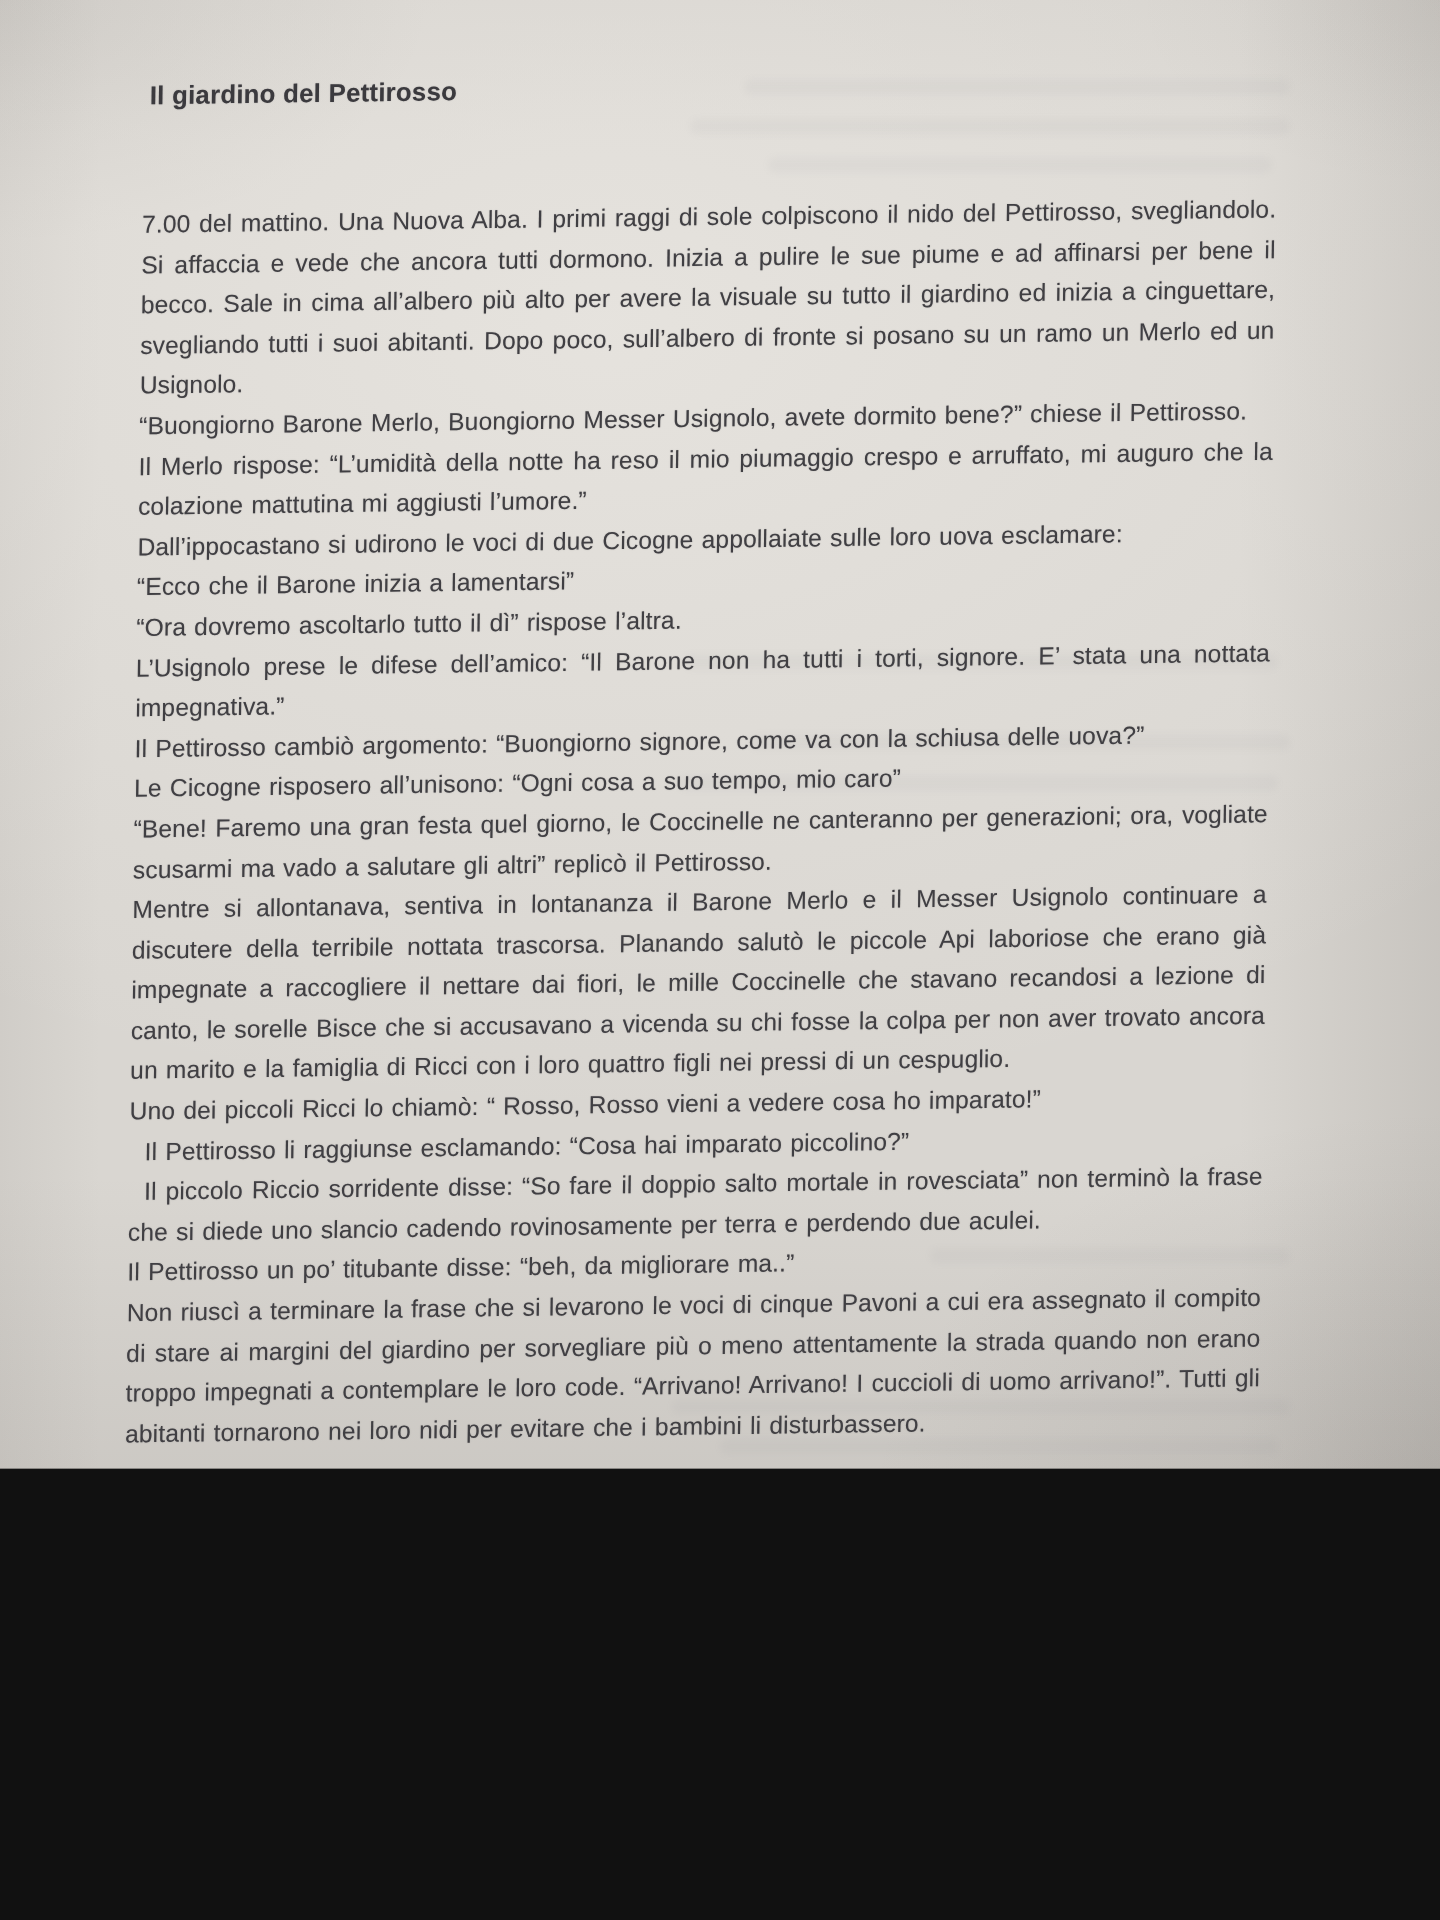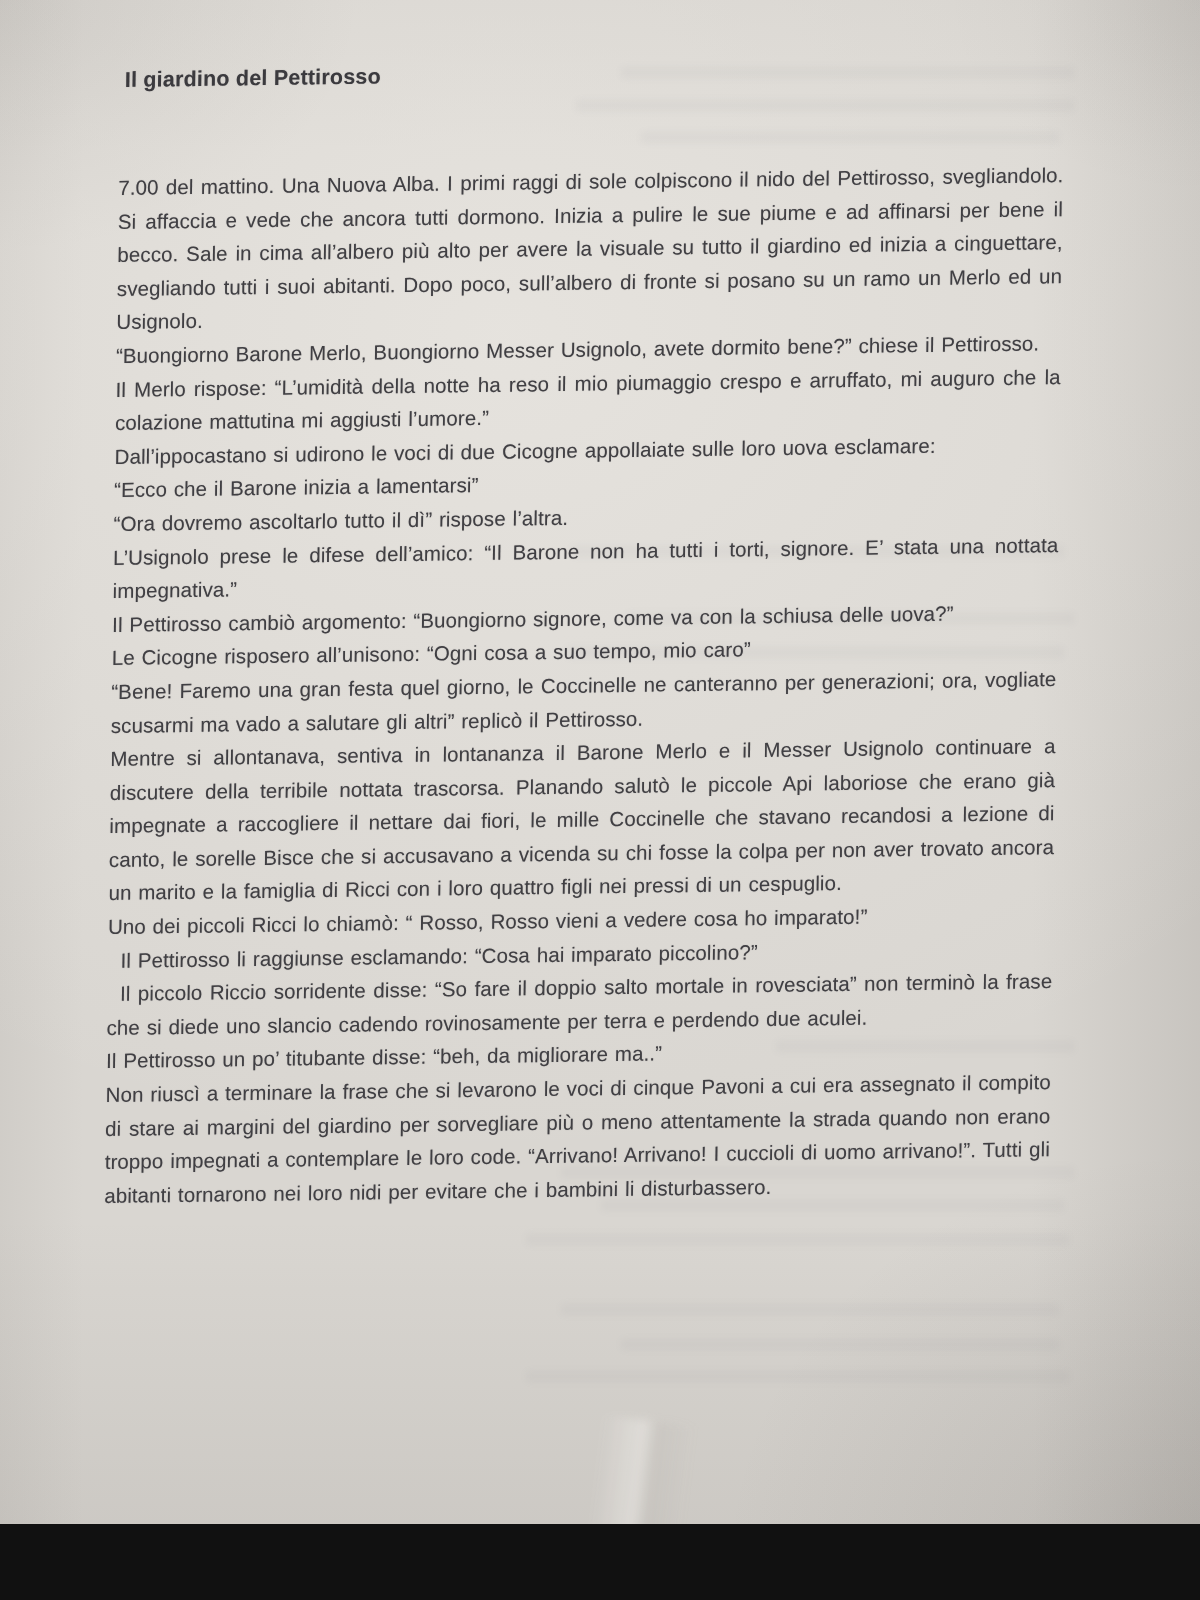--- a/index.html
+++ b/index.html
@@ -3,21 +3,21 @@
 <meta charset="utf-8">
 <style>
   html, body {
     margin: 0;
     padding: 0;
     background: #111;
   }
   .photo {
     position: relative;
     width: 1200px;
-    height: 1524px;
+    height: 1224px;
     overflow: hidden;
     font-family: "Liberation Sans", sans-serif;
     
     background:
       radial-gradient(140% 90% at 42% 22%, rgba(240,237,232,0.55), rgba(240,237,232,0) 60%),
       radial-gradient(40% 22% at 0% 0%, rgba(104,100,96,0.13), rgba(104,100,96,0) 75%),
       radial-gradient(55% 38% at 100% 103%, rgba(104,99,95,0.17), rgba(104,99,95,0) 72%),
       radial-gradient(30% 18% at 100% 0%, rgba(110,106,102,0.08), rgba(110,106,102,0) 70%),
       linear-gradient(90deg, rgba(118,113,108,0.09), rgba(118,113,108,0) 7%, rgba(118,113,108,0) 86%, rgba(110,105,100,0.16)),
       linear-gradient(180deg, rgba(120,115,110,0.05), rgba(120,115,110,0) 10%, rgba(120,115,110,0) 80%, rgba(112,107,102,0.12)),

